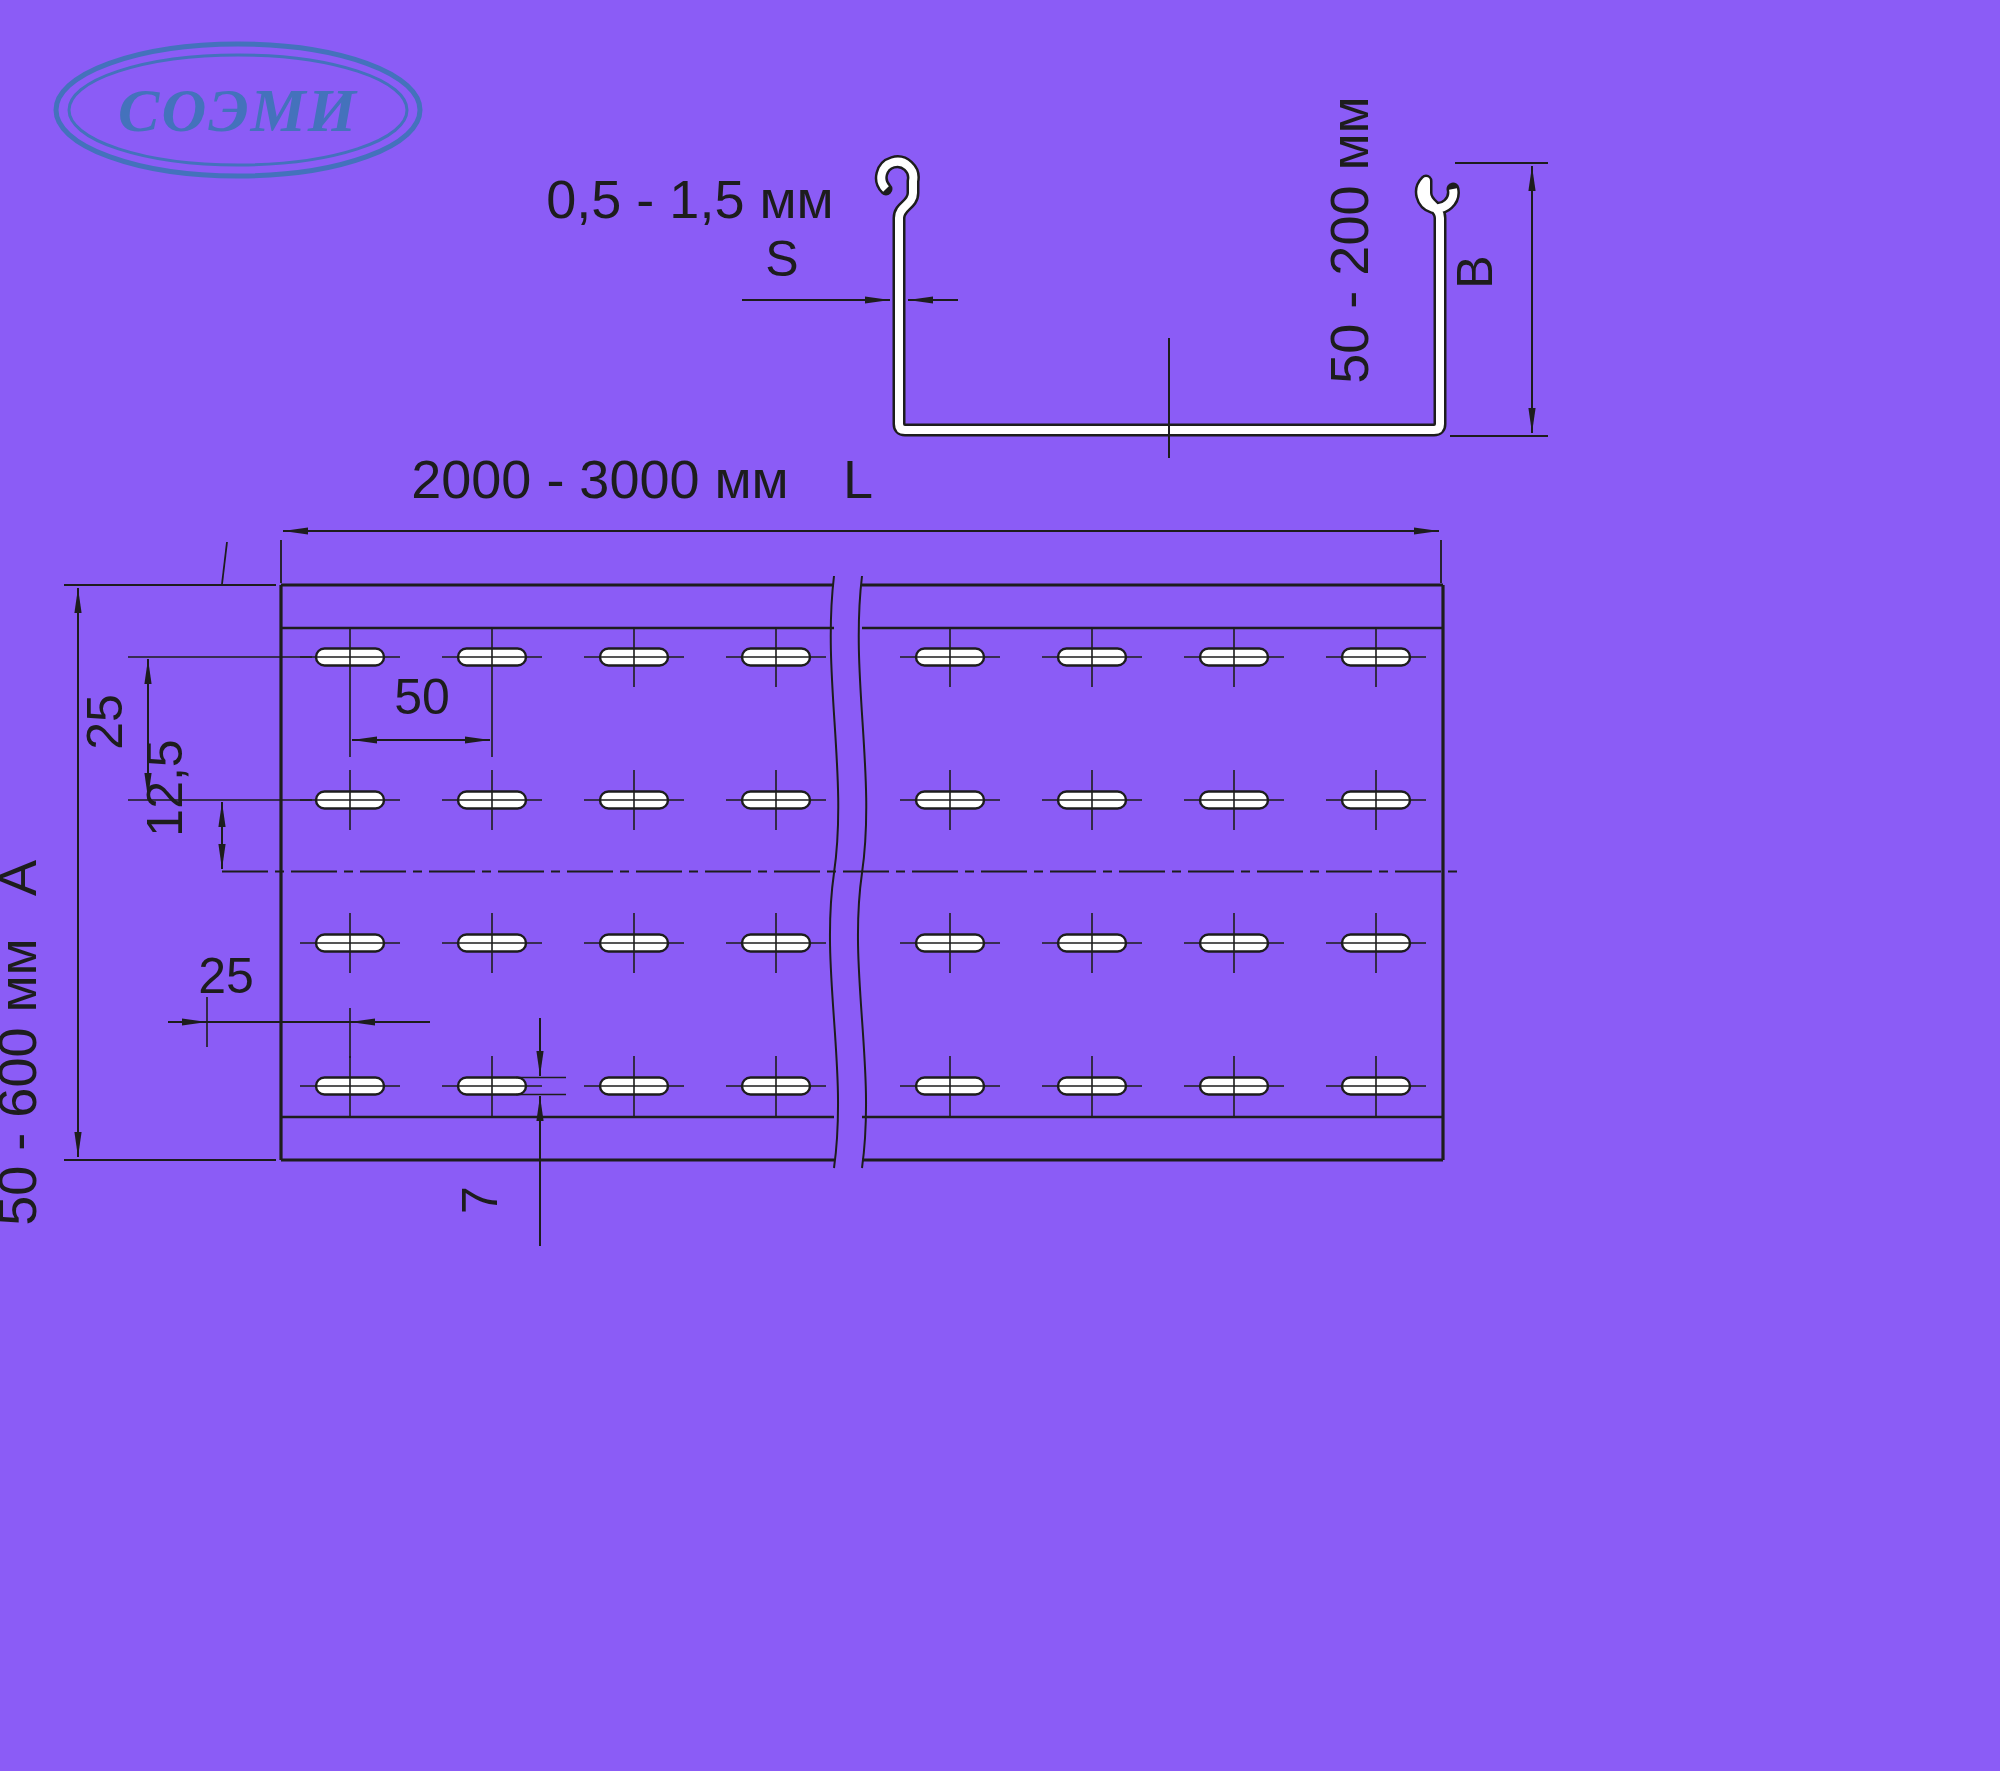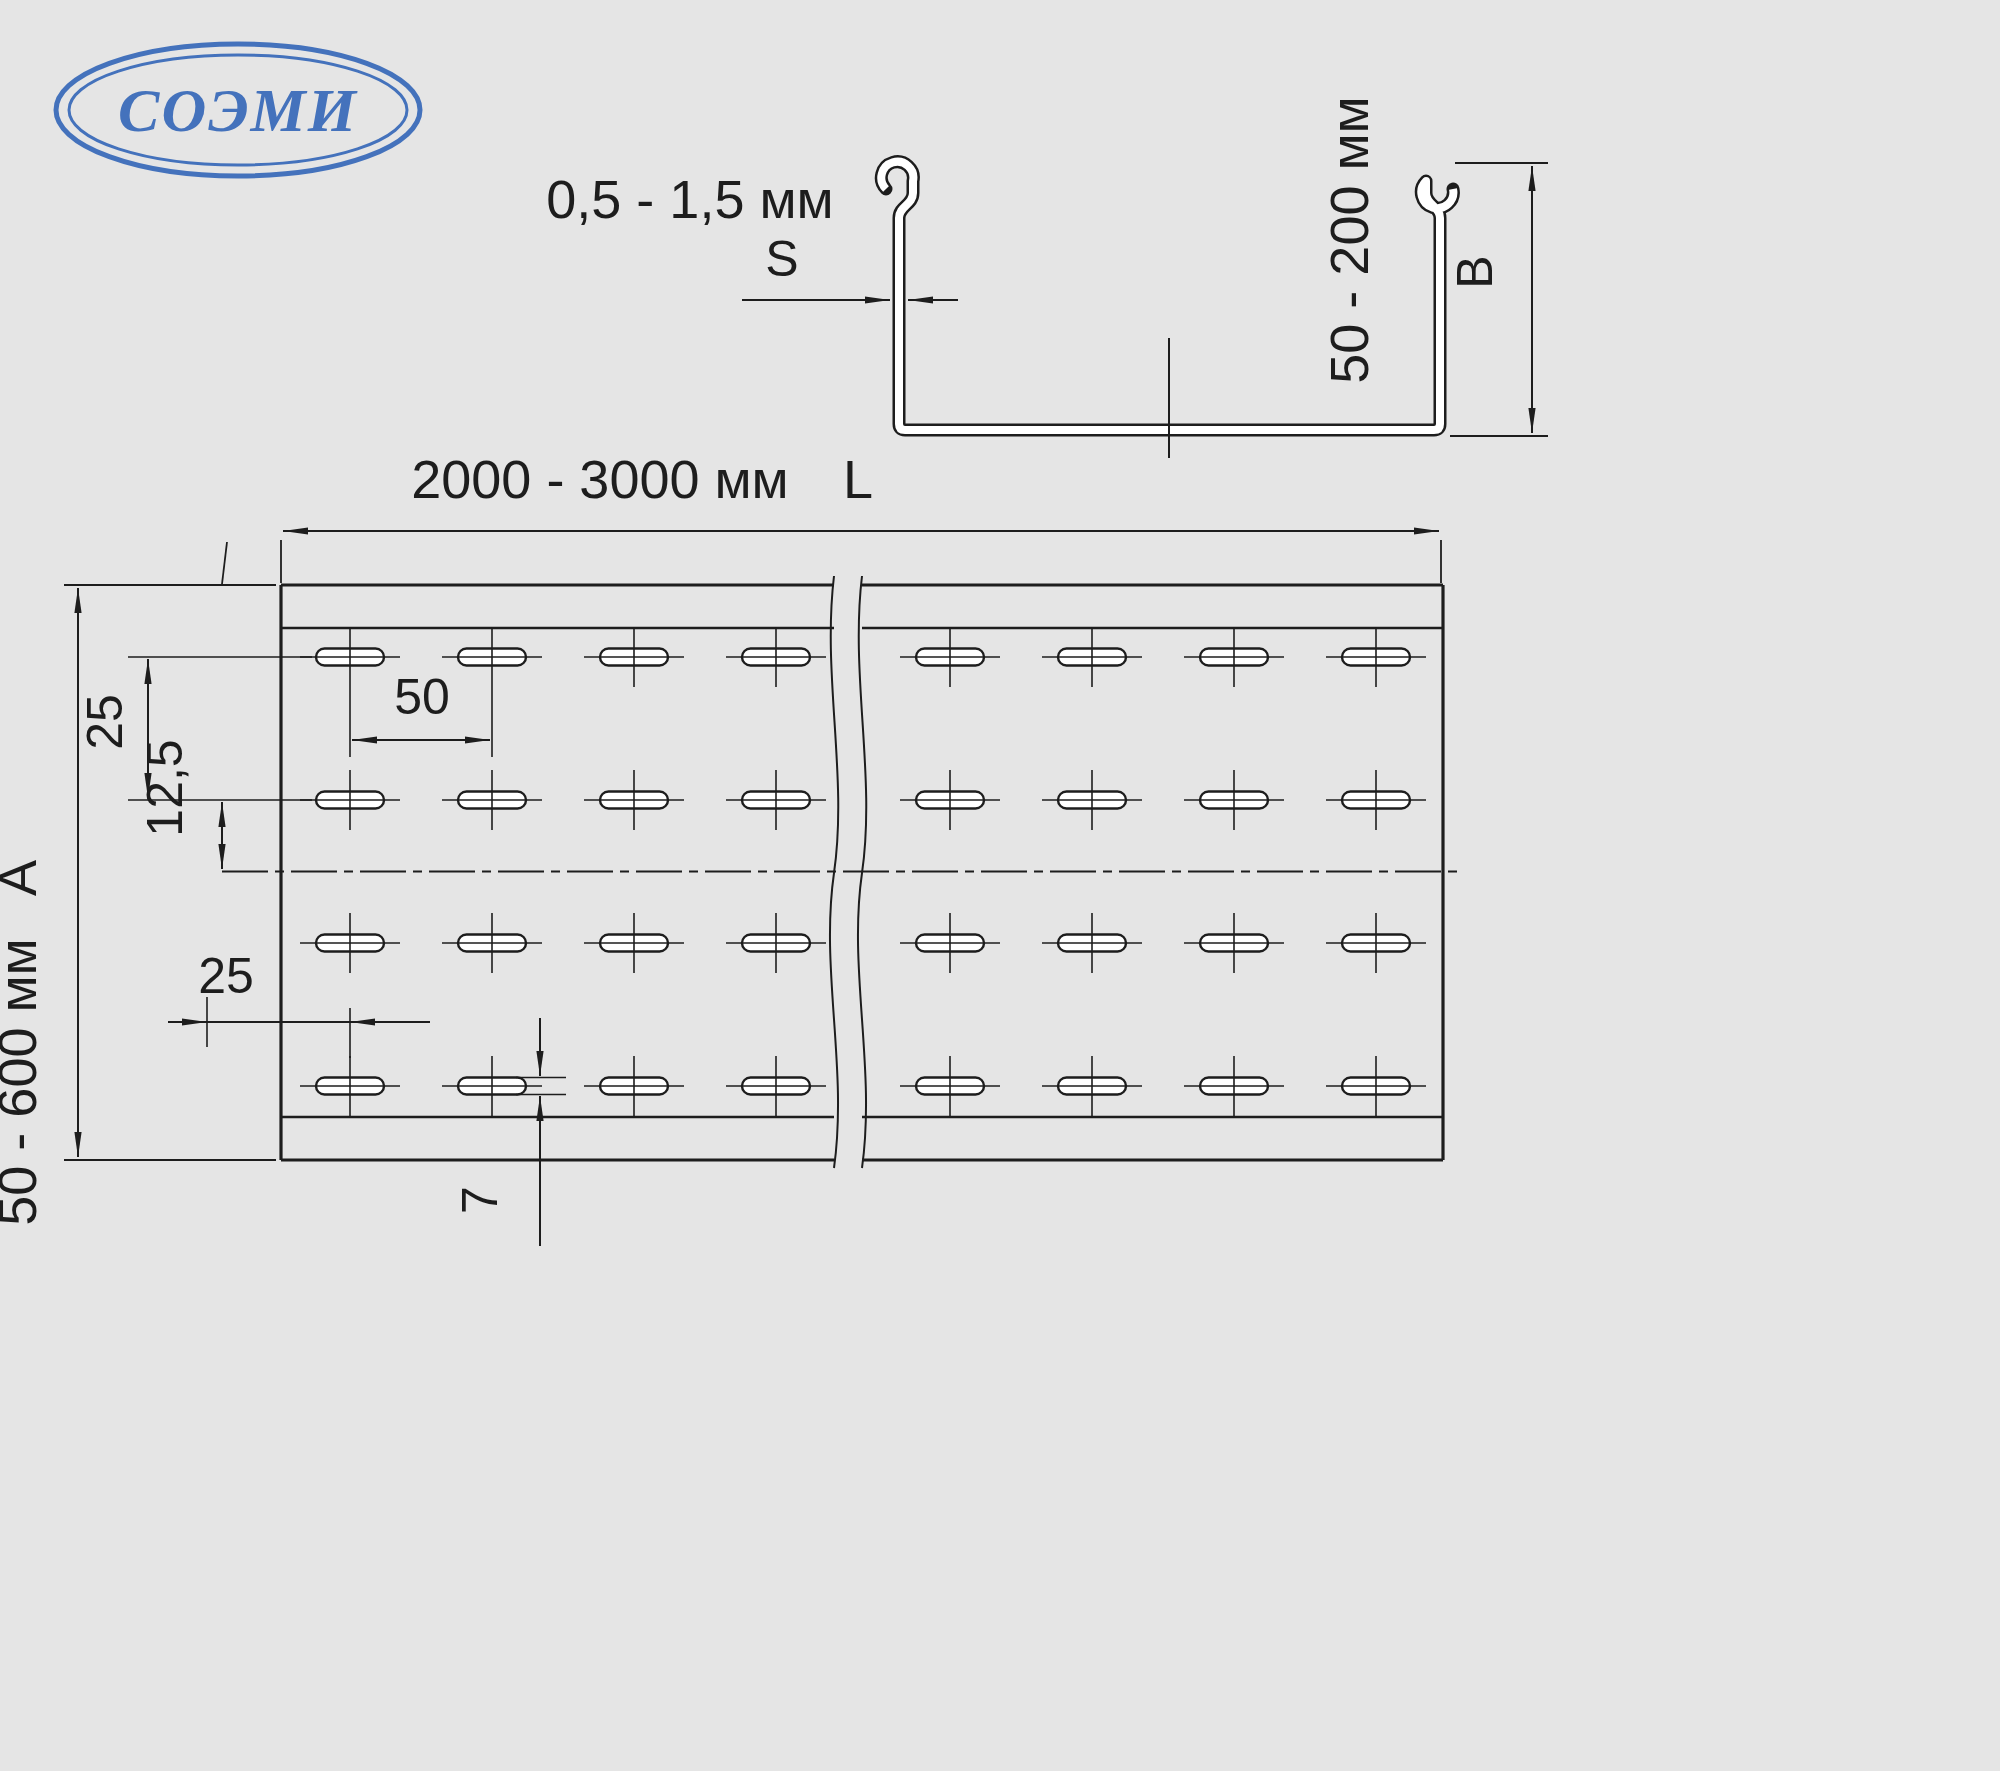--- a/index.html
+++ b/index.html
@@ -1,16 +1,16 @@
 <!DOCTYPE html>
 <html><head>
 <meta charset="utf-8">
 <style>
   html,body{margin:0;padding:0;background:#ffffff;}
-  .canvas{width:2000px;height:1771px;background:#e5e5e5;position:relative;overflow:hidden;}
+  .canvas{width:2000px;height:1771px;background:#8b5cf6;position:relative;overflow:hidden;}
   svg{display:block;}
   .dim-text{font-family:"Liberation Sans",sans-serif;font-size:54px;fill:#1d1d1d;}
   .dim-num{font-family:"Liberation Sans",sans-serif;font-size:50px;fill:#1d1d1d;}
   .logo-text{font-family:"Liberation Serif",serif;font-style:italic;font-weight:bold;font-size:62px;letter-spacing:2px;}
   .ln{stroke:#1d1d1d;fill:none;}
   .w16{stroke-width:1.6;}
   .w18{stroke-width:1.8;}
   .w2{stroke-width:2;}
   .w25{stroke-width:2.5;}
   .w3{stroke-width:3.2;}

